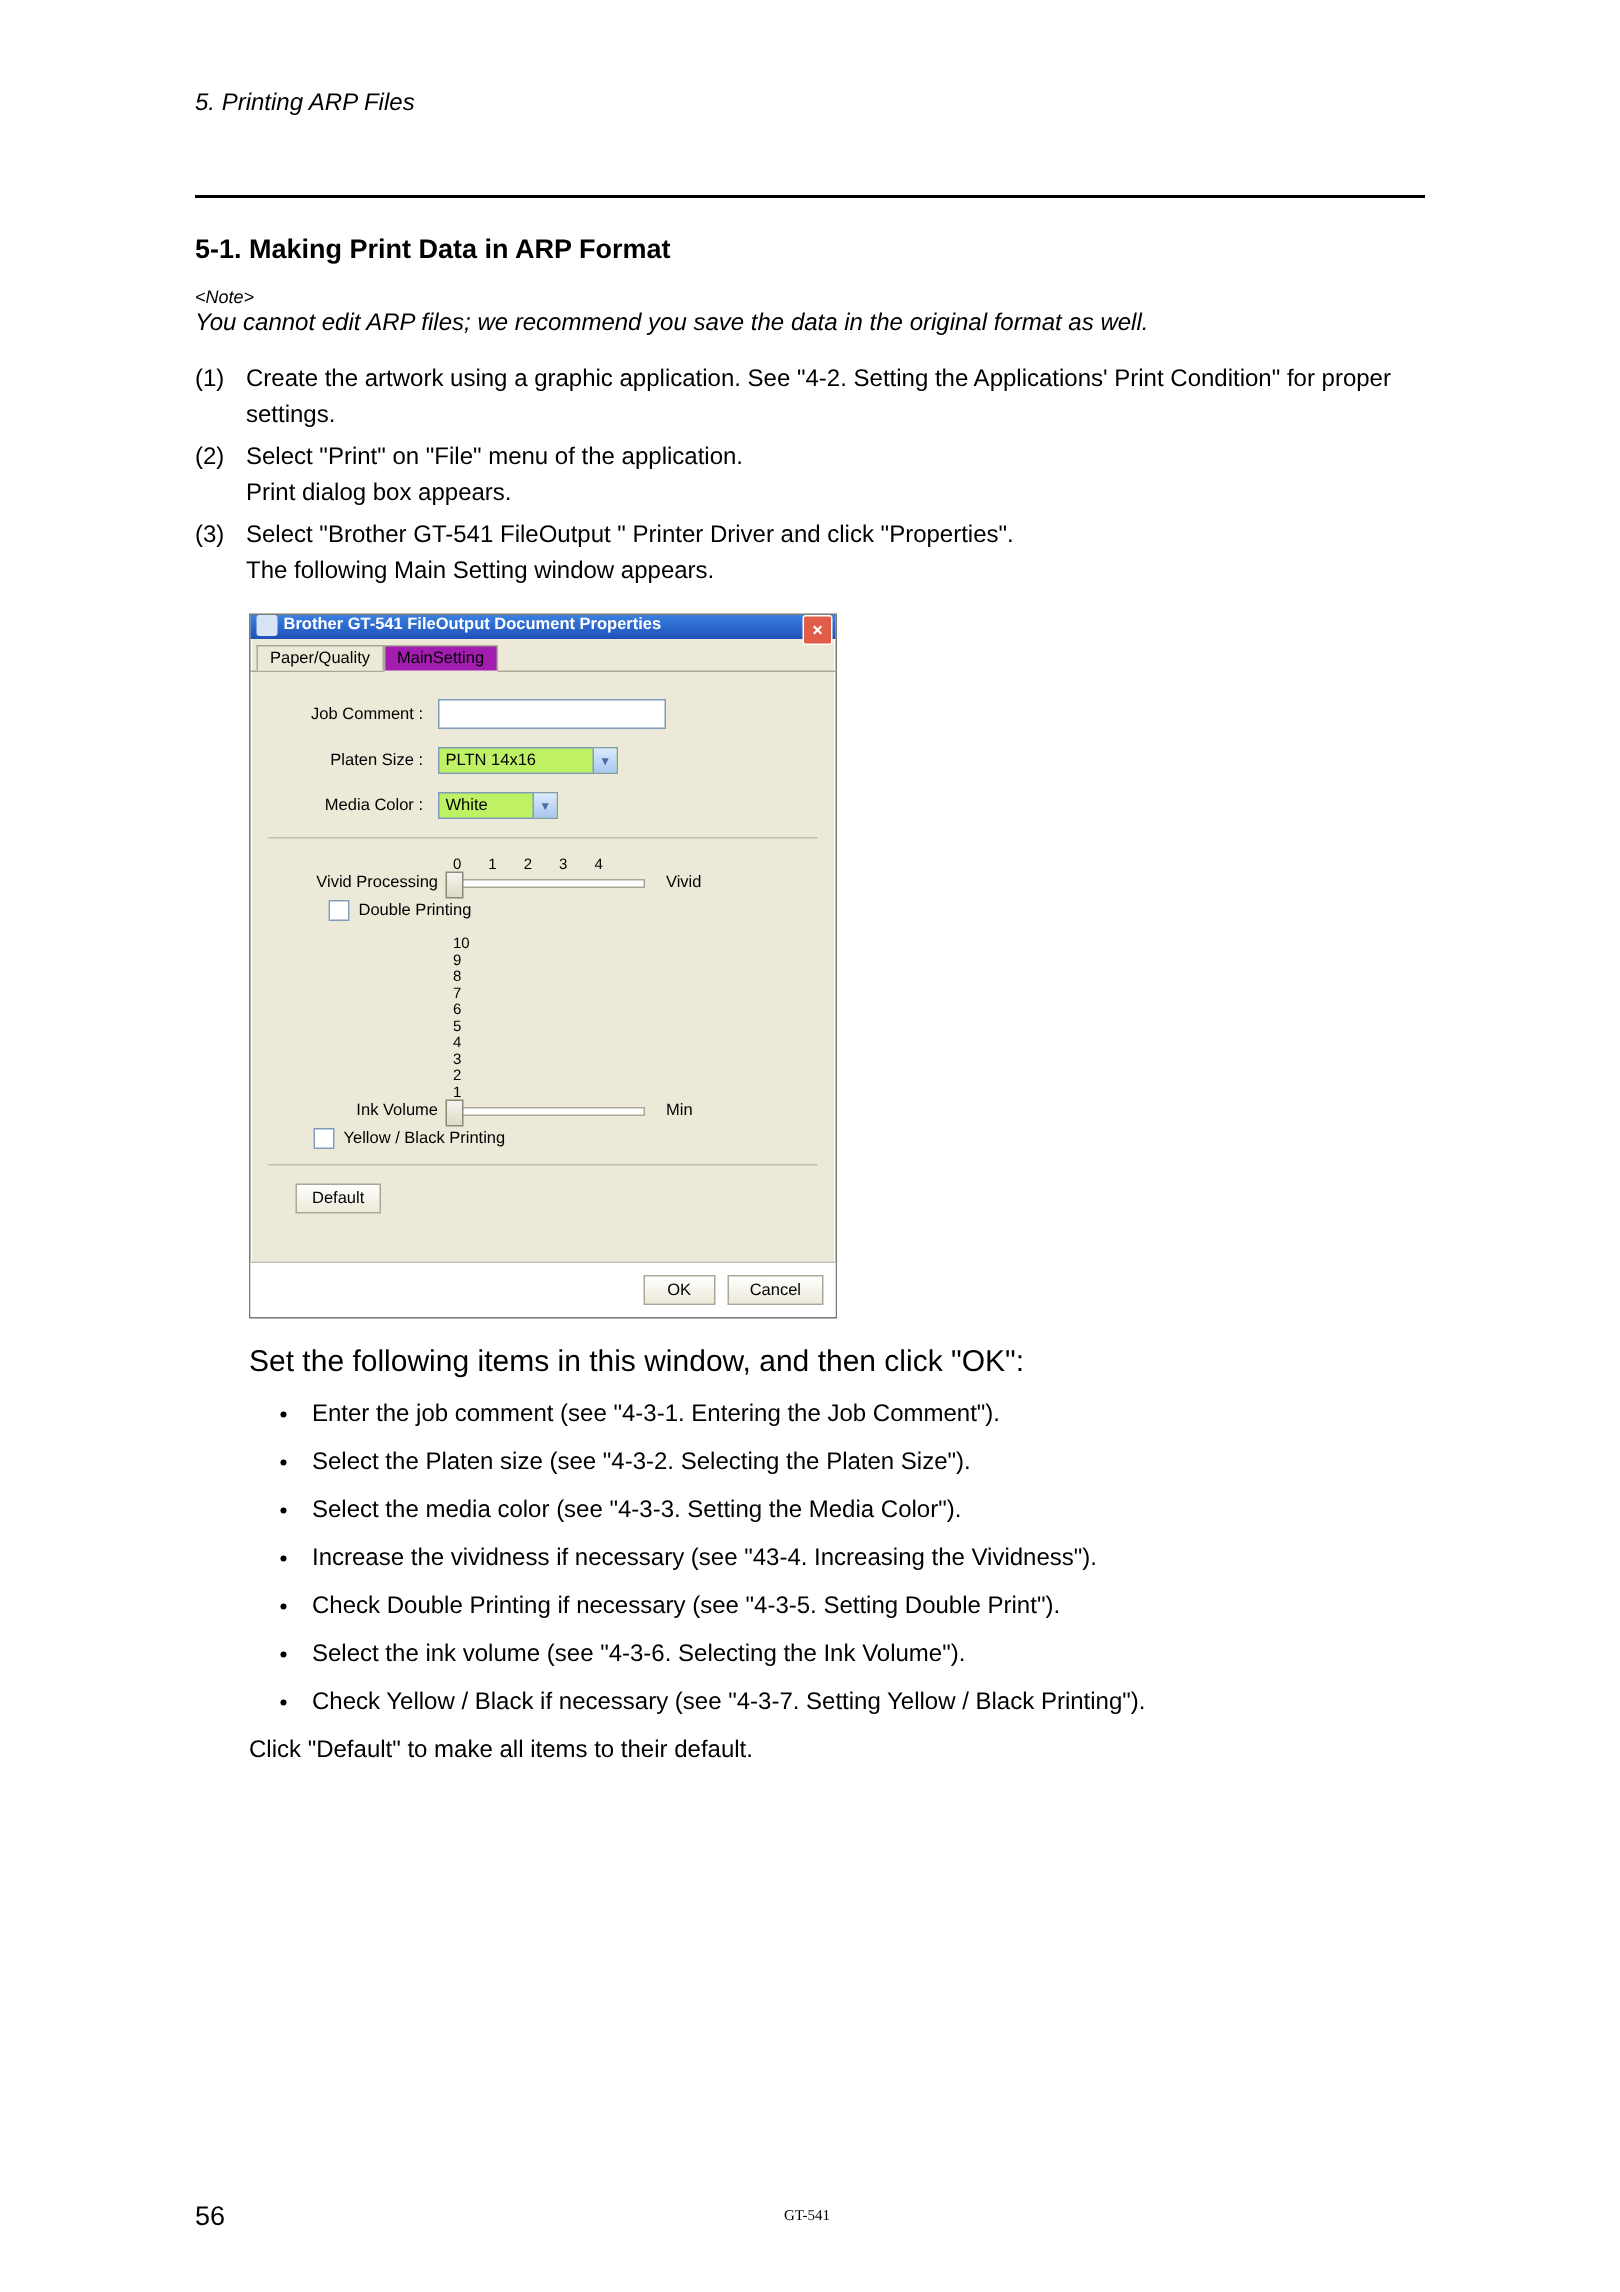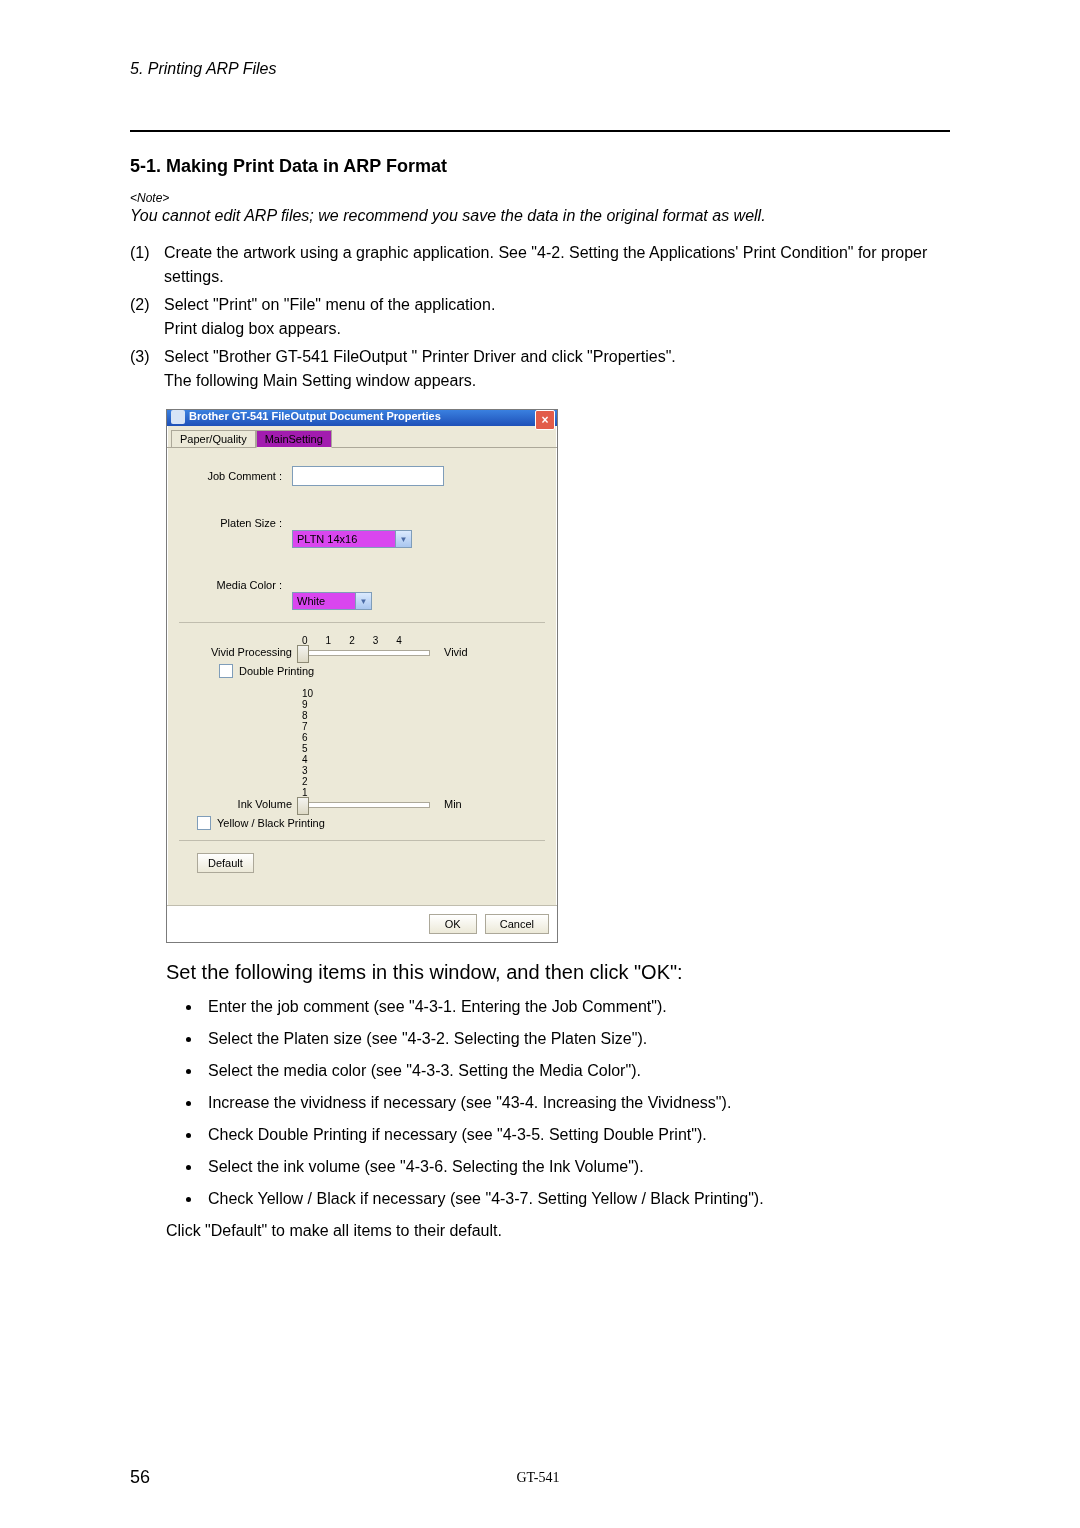--- a/index.html
+++ b/index.html
@@ -130,27 +130,26 @@
     font-size: 11px;
   }
   .textinput {
     height: 18px;
     width: 150px;
     background: #fff;
     border: 1px solid #7f9db9;
   }
   .dropdown {
     height: 18px;
-    background: #d946ef;
+    background: #bef264;
     border: 1px solid #7f9db9;
     display: flex;
     align-items: center;
     padding: 0 0 0 4px;
     box-sizing: border-box;
-    margin-top: 32px;
   }
   .dropdown .dd-text { flex: 1; font-size: 11px; }
   .dropdown .dd-btn {
     width: 15px; height: 100%;
     background: linear-gradient(to bottom,#dbeafe,#a9c6ef);
     border-left: 1px solid #7f9db9;
     display: flex; align-items:center; justify-content:center;
     color: #4b6ba5;
     font-size: 8px;
   }
@@ -251,21 +250,21 @@
   }
   .footer {
     position: absolute;
     bottom: 40px;
     left: 130px;
     right: 130px;
     display:flex;
     align-items:center;
   }
   .footer .pgnum { font-size: 18px; }
-  .footer .model { flex:1; text-align:center; font-size: 14px; font-family: 'Times New Roman', serif; }
+  .footer .model { flex:1; text-align:center; font-size: 10px; font-family: 'Times New Roman', serif; }
 </style>
 </head>
 <body>
 
 <div class="page">
   <div class="chapter-header">5. Printing ARP Files</div>
   <div class="hr"></div>
   <div class="section-title">5-1. Making Print Data in ARP Format</div>
   <div class="note-heading">&lt;Note&gt;</div>
   <div class="note-body">You cannot edit ARP files; we recommend you save the data in the original format as well.</div>
@@ -364,21 +363,21 @@
         </div>
       </div>
       <div class="slider-row">
         <div class="lbl">Ink Volume</div>
         <div class="slider-track">
           <div class="slider-thumb"></div>
         </div>
         <div class="slider-suffix">Min</div>
       </div>
 
-      <div class="chk-row" style="margin-left:0;">
+      <div class="chk-row" style="margin-left:12px;">
         <span class="chk"></span>
         <span>Yellow / Black Printing</span>
       </div>
 
       <div class="sep"></div>
 
       <div style="margin-bottom:20px;">
         <span class="btn small">Default</span>
       </div>
     </div>

